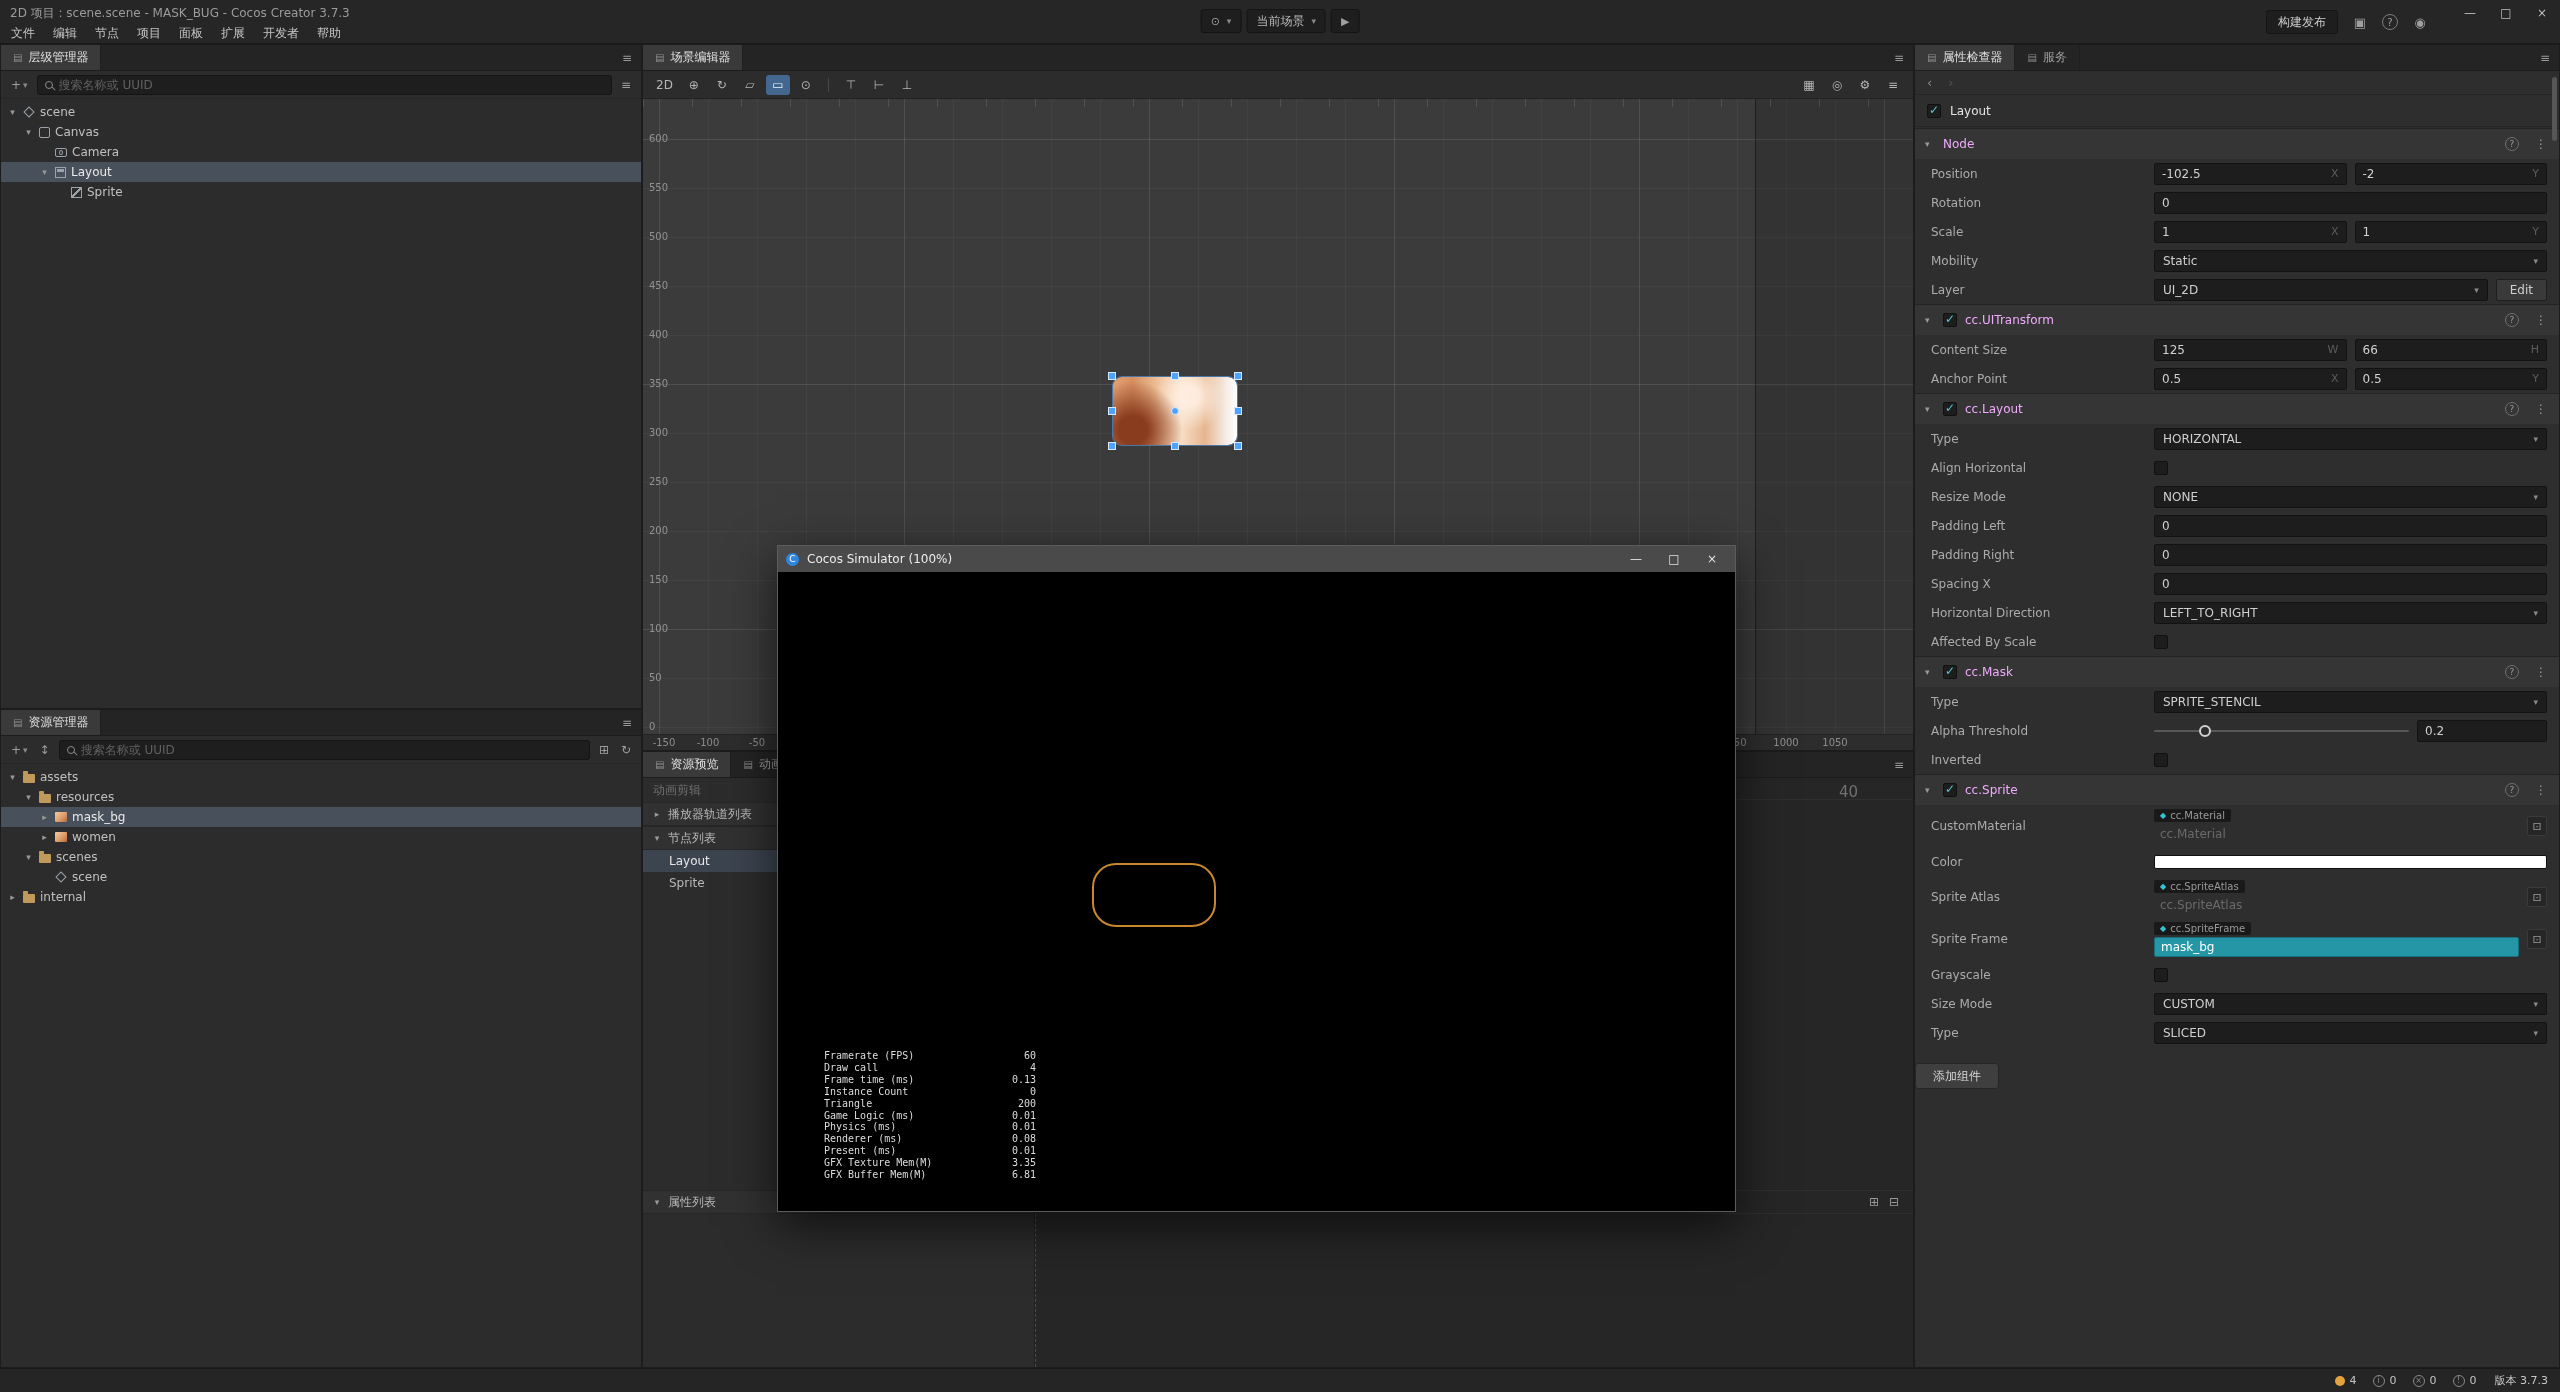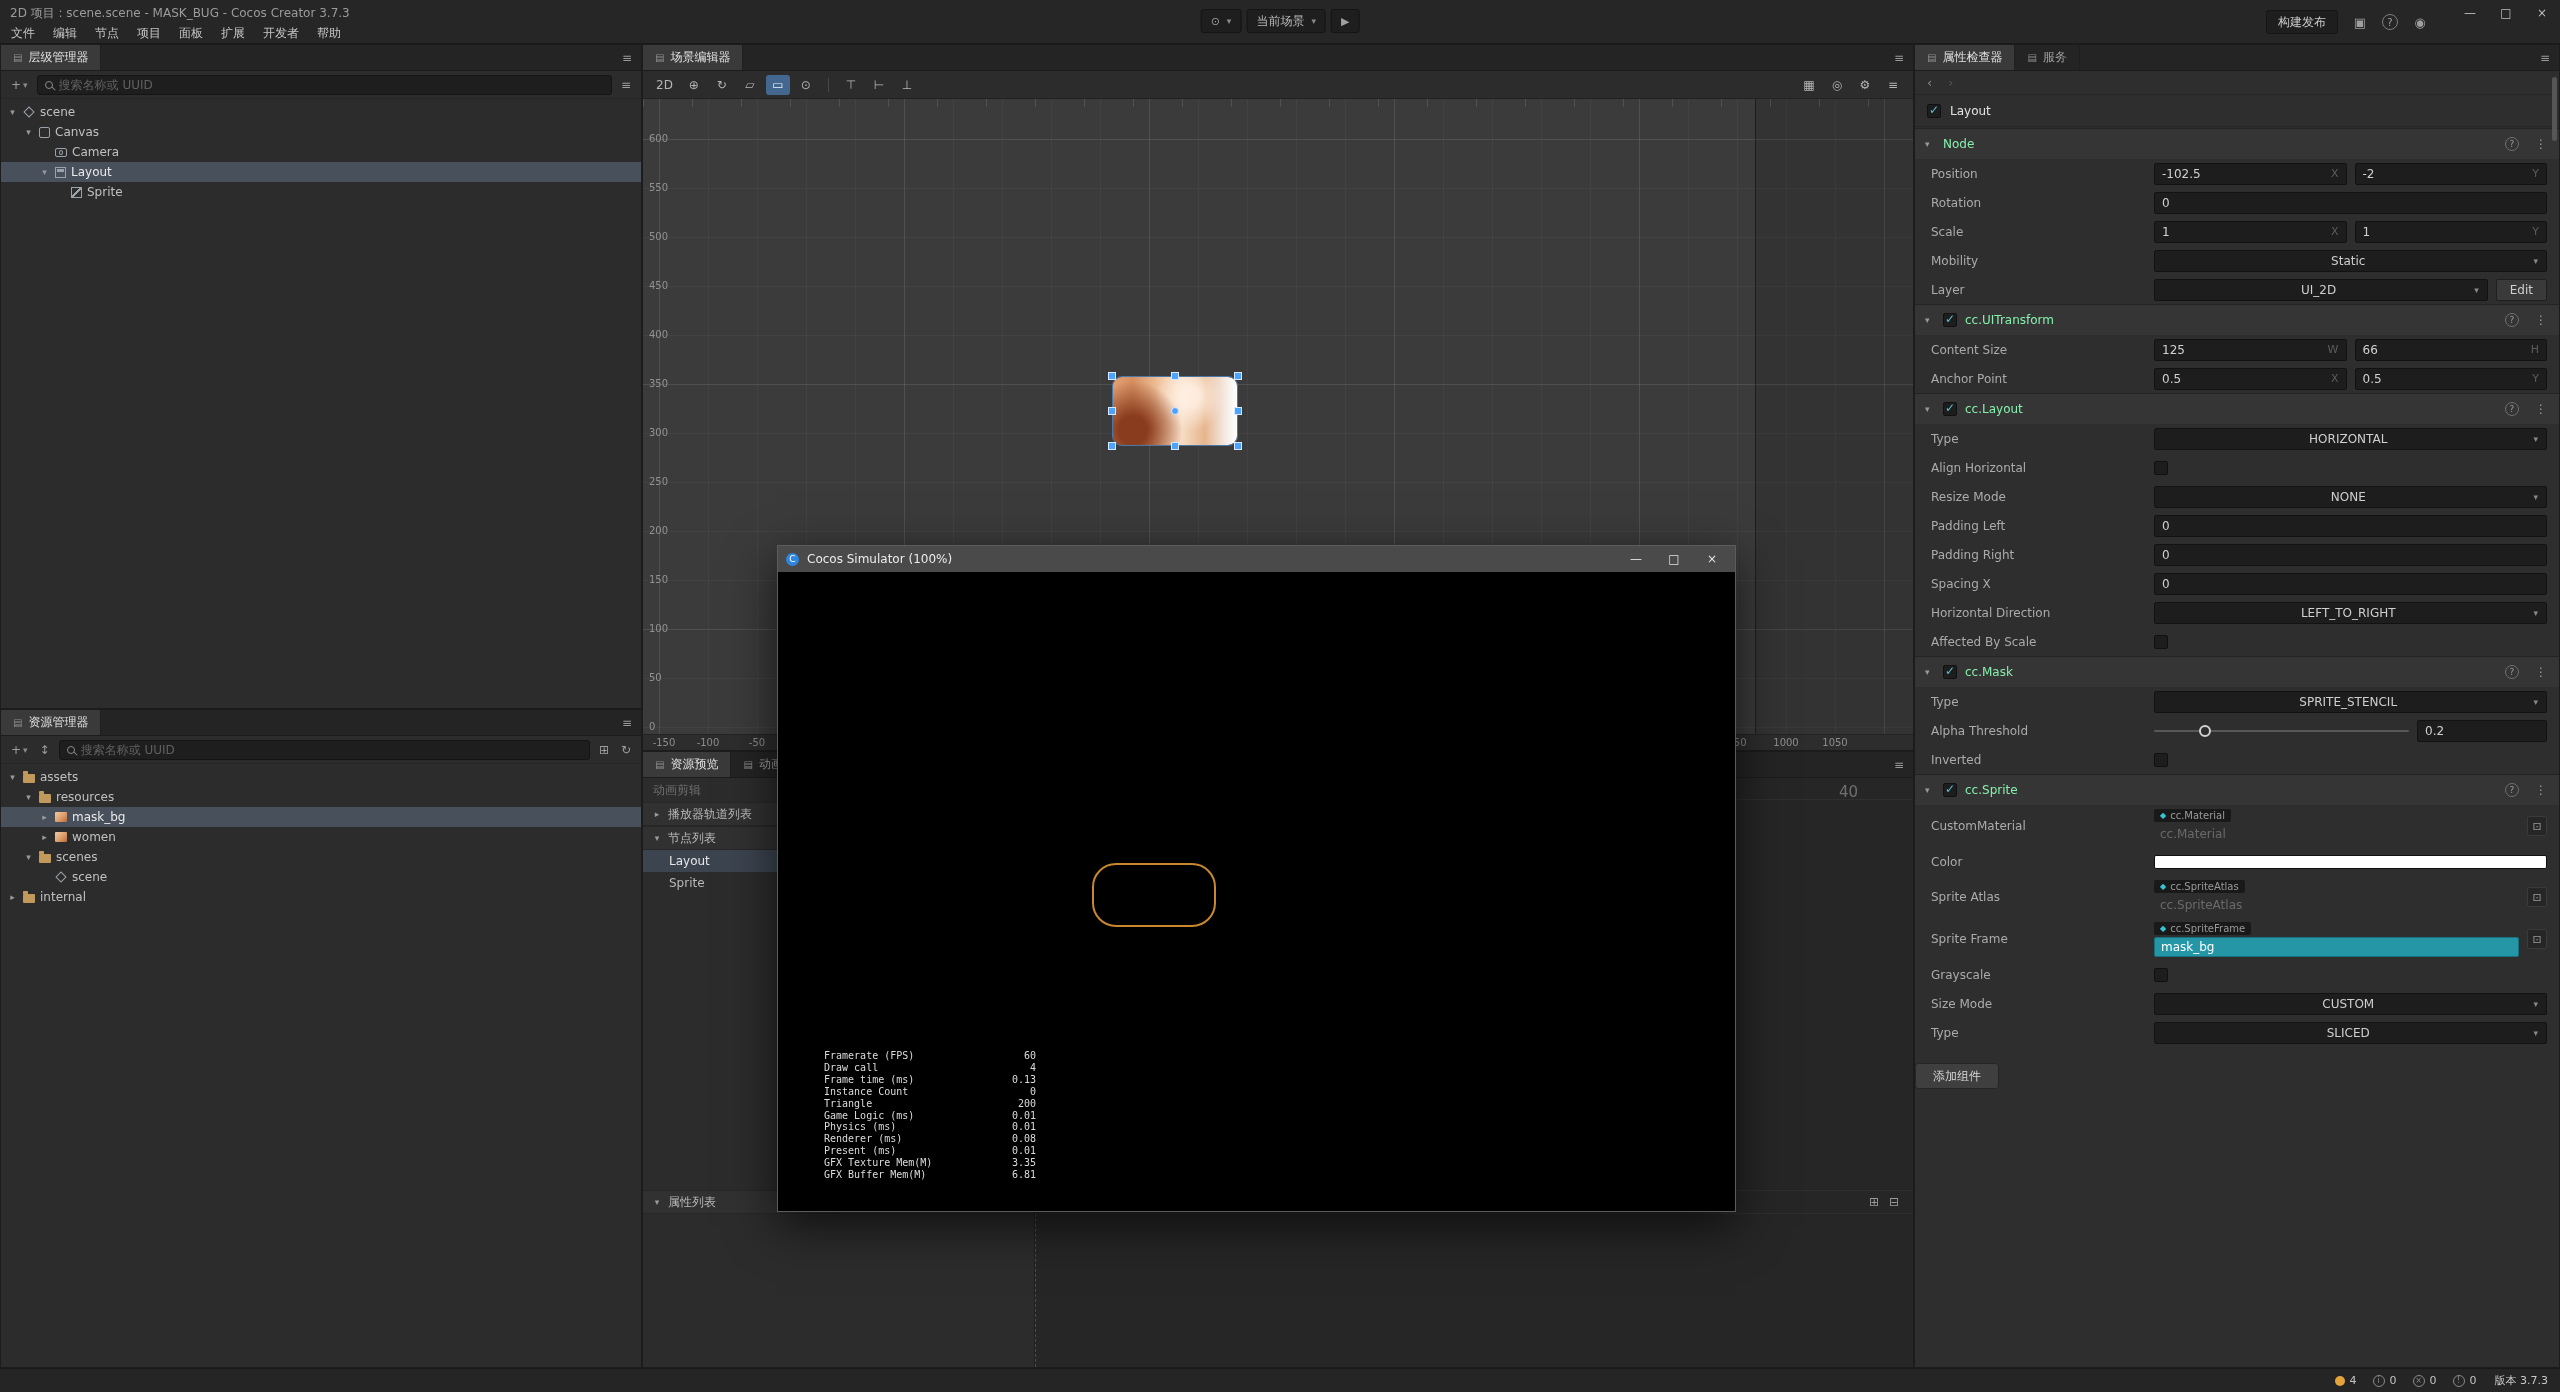--- a/index.html
+++ b/index.html
@@ -105,36 +105,36 @@
   .bp-right-row { position:absolute; left:0; right:0; top:412px; height:24px; border-top:1px solid #2f2f2f; border-bottom:1px solid #2f2f2f; display:flex; align-items:center; justify-content:flex-end; gap:10px; padding:0 14px; color:#9a9a9a; }
   
   #inspector { background:#2e2e2e; }
   .insp-nav { height:24px; display:flex; align-items:center; gap:16px; padding:0 12px; color:#8a8a8a; border-bottom:1px solid #262626; font-size:13px; }
   .insp-nav .dim { color:#555; }
   .insp-node-head { height:32px; display:flex; align-items:center; gap:9px; padding:0 12px; border-bottom:1px solid #262626; color:#e2e2e2; }
   .insp-sections { position:absolute; top:83px; left:0; right:0; bottom:0; overflow:hidden; }
   .sec { border-top:1px solid #232323; }
   .sec-h { height:30px; background:#353535; display:flex; align-items:center; gap:8px; padding:0 10px; }
   .sec-h .chev { color:#9a9a9a; font-size:9px; width:10px; }
-  .sec-name { color:#86efac; }
+  .sec-name { color:#f0abfc; }
   .sec-sp { flex:1; }
   .qicon { width:14px; height:14px; border:1px solid #6f6f6f; border-radius:50%; font-size:9px; display:flex; align-items:center; justify-content:center; color:#9a9a9a; }
   .micon { color:#9a9a9a; margin:0 2px 0 8px; }
   .chk { width:14px; height:14px; flex:none; background:#1d1d1d; border:1px solid #101010; border-radius:2px; position:relative; }
   .chk.checked::after { content:'✓'; position:absolute; left:1px; top:-2px; color:#56c7d6; font-size:12px; }
   .prow { min-height:29px; display:flex; align-items:center; gap:8px; padding:3px 12px 3px 16px; }
   .prow.asset { min-height:42px; }
   .plabel { width:215px; flex:none; color:#ababab; }
   .pctl { flex:1; display:flex; align-items:center; gap:8px; min-width:0; }
   .tinput { flex:1; display:flex; align-items:center; background:#1d1d1d; border:1px solid #121212; border-radius:2px; height:22px; padding:0 7px; min-width:0; }
   .tinput input { flex:1; min-width:0; background:transparent; border:0; outline:0; color:#d0d0d0; font-size:12px; font-family:inherit; }
   .tinput.fixed { flex:none; width:130px; }
   .axis { color:#5d5d5d; font-size:11px; margin-left:4px; }
   .selbox { flex:1; display:flex; align-items:center; background:#1d1d1d; border:1px solid #121212; border-radius:2px; height:22px; padding:0 8px; color:#cfcfcf; min-width:0; }
-  .selbox .sval { flex:1; overflow:hidden; white-space:nowrap;text-align:center; }
+  .selbox .sval { flex:1; overflow:hidden; white-space:nowrap; }
   .btn { flex:none; background:#3a3a3a; border:1px solid #1f1f1f; border-radius:2px; height:22px; padding:0 13px; color:#cfcfcf; display:flex; align-items:center; }
   .slider-track { flex:1; position:relative; height:2px; background:#585858; border-radius:1px; }
   .slider-knob { position:absolute; top:-5px; width:12px; height:12px; border-radius:50%; background:#2e2e2e; border:2px solid #d2d2d2; transform:translateX(-50%); }
   .color-swatch { flex:1; height:14px; background:#ffffff; border-radius:2px; border:1px solid #101010; }
   .asset-ctl { flex:1; display:flex; flex-direction:column; gap:2px; min-width:0; }
   .asset-chip-row { display:flex; }
   .asset-chip { display:inline-flex; align-items:center; gap:4px; background:#191919; border-radius:2px; padding:1px 6px; font-size:10px; color:#9a9a9a; }
   .asset-chip .dia { color:#35c3d6; font-size:8px; }
   .asset-val { height:20px; display:flex; align-items:center; padding:0 6px; font-size:12px; color:#6a6a6a; border-radius:2px; }
   .asset-val.filled { background:#2596a6; color:#ffffff; border:1px solid #17707d; }

